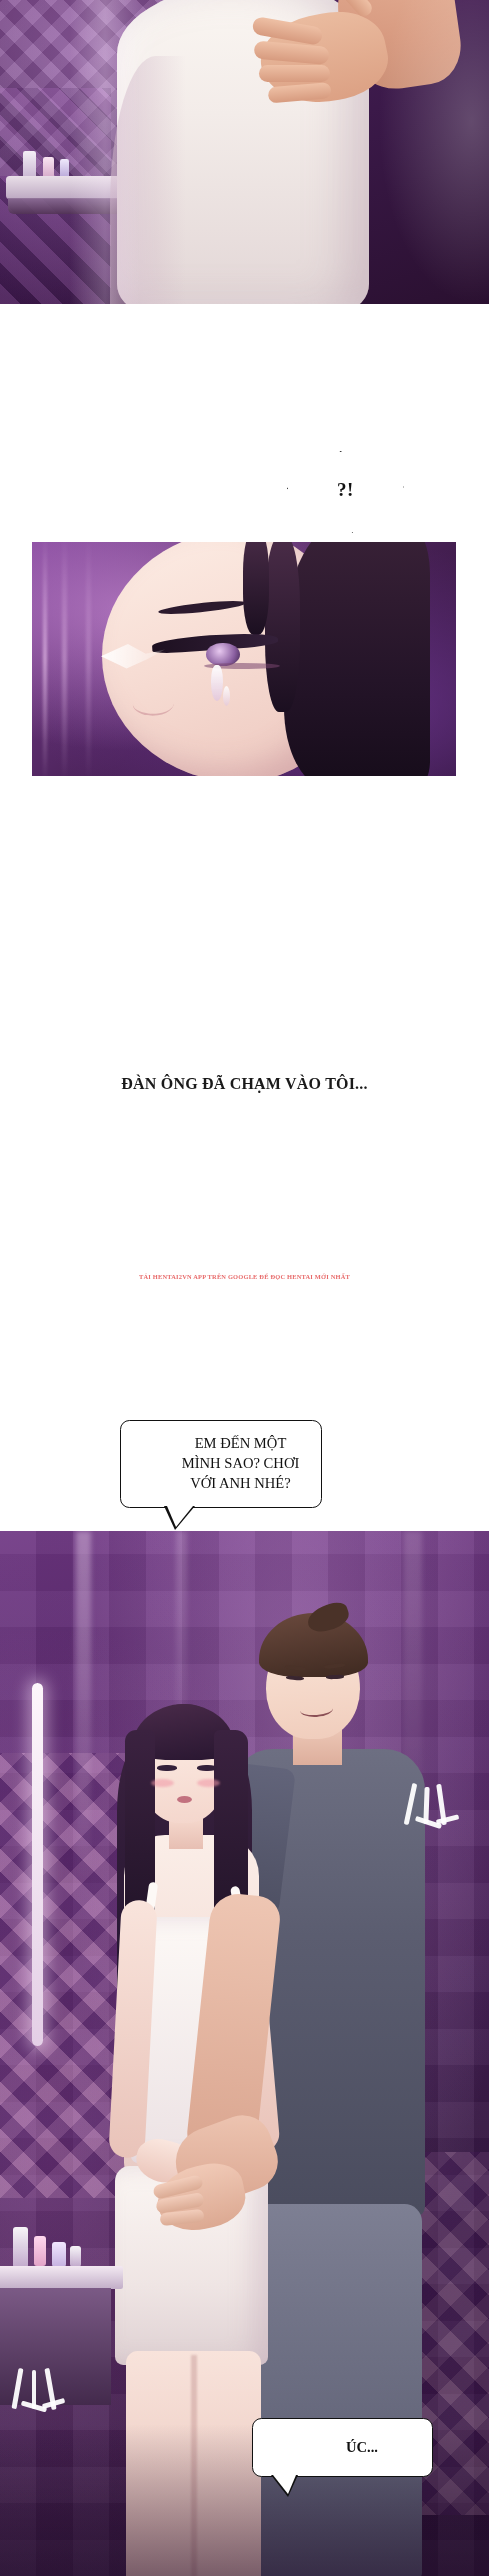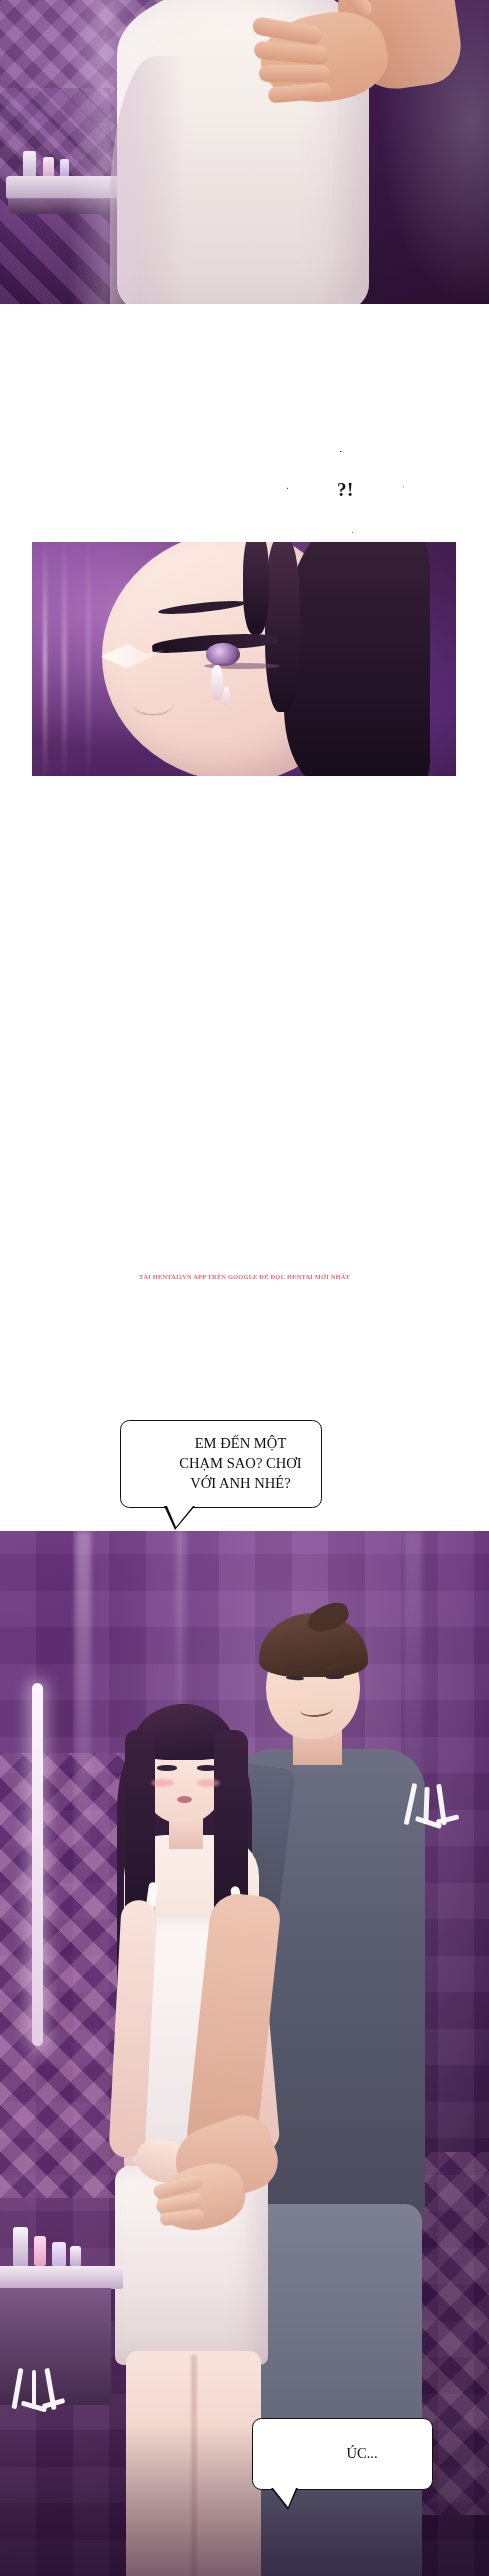--- a/index.html
+++ b/index.html
@@ -357,24 +357,25 @@
     width: 0; height: 0;
     border-left: 11px solid transparent;
     border-right: 20px solid transparent;
     border-top: 24.6px solid #111111;
     z-index: 6;
   }
   .bubble-2 {
     left: 252px;
     top: 2418px;
     width: 181px;
-    height: 72px;
+    height: 59px;
     font-size: 14.6px;
     padding: 4.7px 8.2px;
     z-index: 6;
+    font-weight: bold;
   }
   .bubble-2 .tail {
     position: absolute;
     left: 20px;
     bottom: -17.6px;
     width: 0; height: 0;
     border-left: 15px solid transparent;
     border-right: 8.2px solid transparent;
     border-top: 19px solid #ffffff;
     z-index: 7;
@@ -804,28 +805,29 @@
     </div>
     <div class="pf-sparkle"></div>
     <div class="pf-tear"></div>
     <div class="pf-tear2"></div>
     <div class="pf-nose"></div>
   </div>
 
   <div class="gap" style="top:776px;height:287px;"></div>
 
   <div class="narration">
+    <span class="line">ĐÀN ÔNG ĐÃ CHẠM VÀO TÔI...</span>
   </div>
 
   <div class="watermark">TẢI HENTAI2VN APP TRÊN GOOGLE ĐỂ ĐỌC HENTAI MỚI NHẤT</div>
 
   <div class="bubble bubble-1">
     <div>
       <span class="txt">EM ĐẾN MỘT</span>
-      <span class="txt">CHẠM SAO? CHƠI</span>
+      <span class="txt">MÌNH SAO? CHƠI</span>
       <span class="txt">VỚI ANH NHÉ?</span>
     </div>
     <div class="tail-outline"></div>
     <div class="tail"></div>
   </div>
 
   <div class="panel-big">
     <div class="pb-bg"></div>
     <div class="pb-tilewall"></div>
     <div class="pb-diamond"></div>

